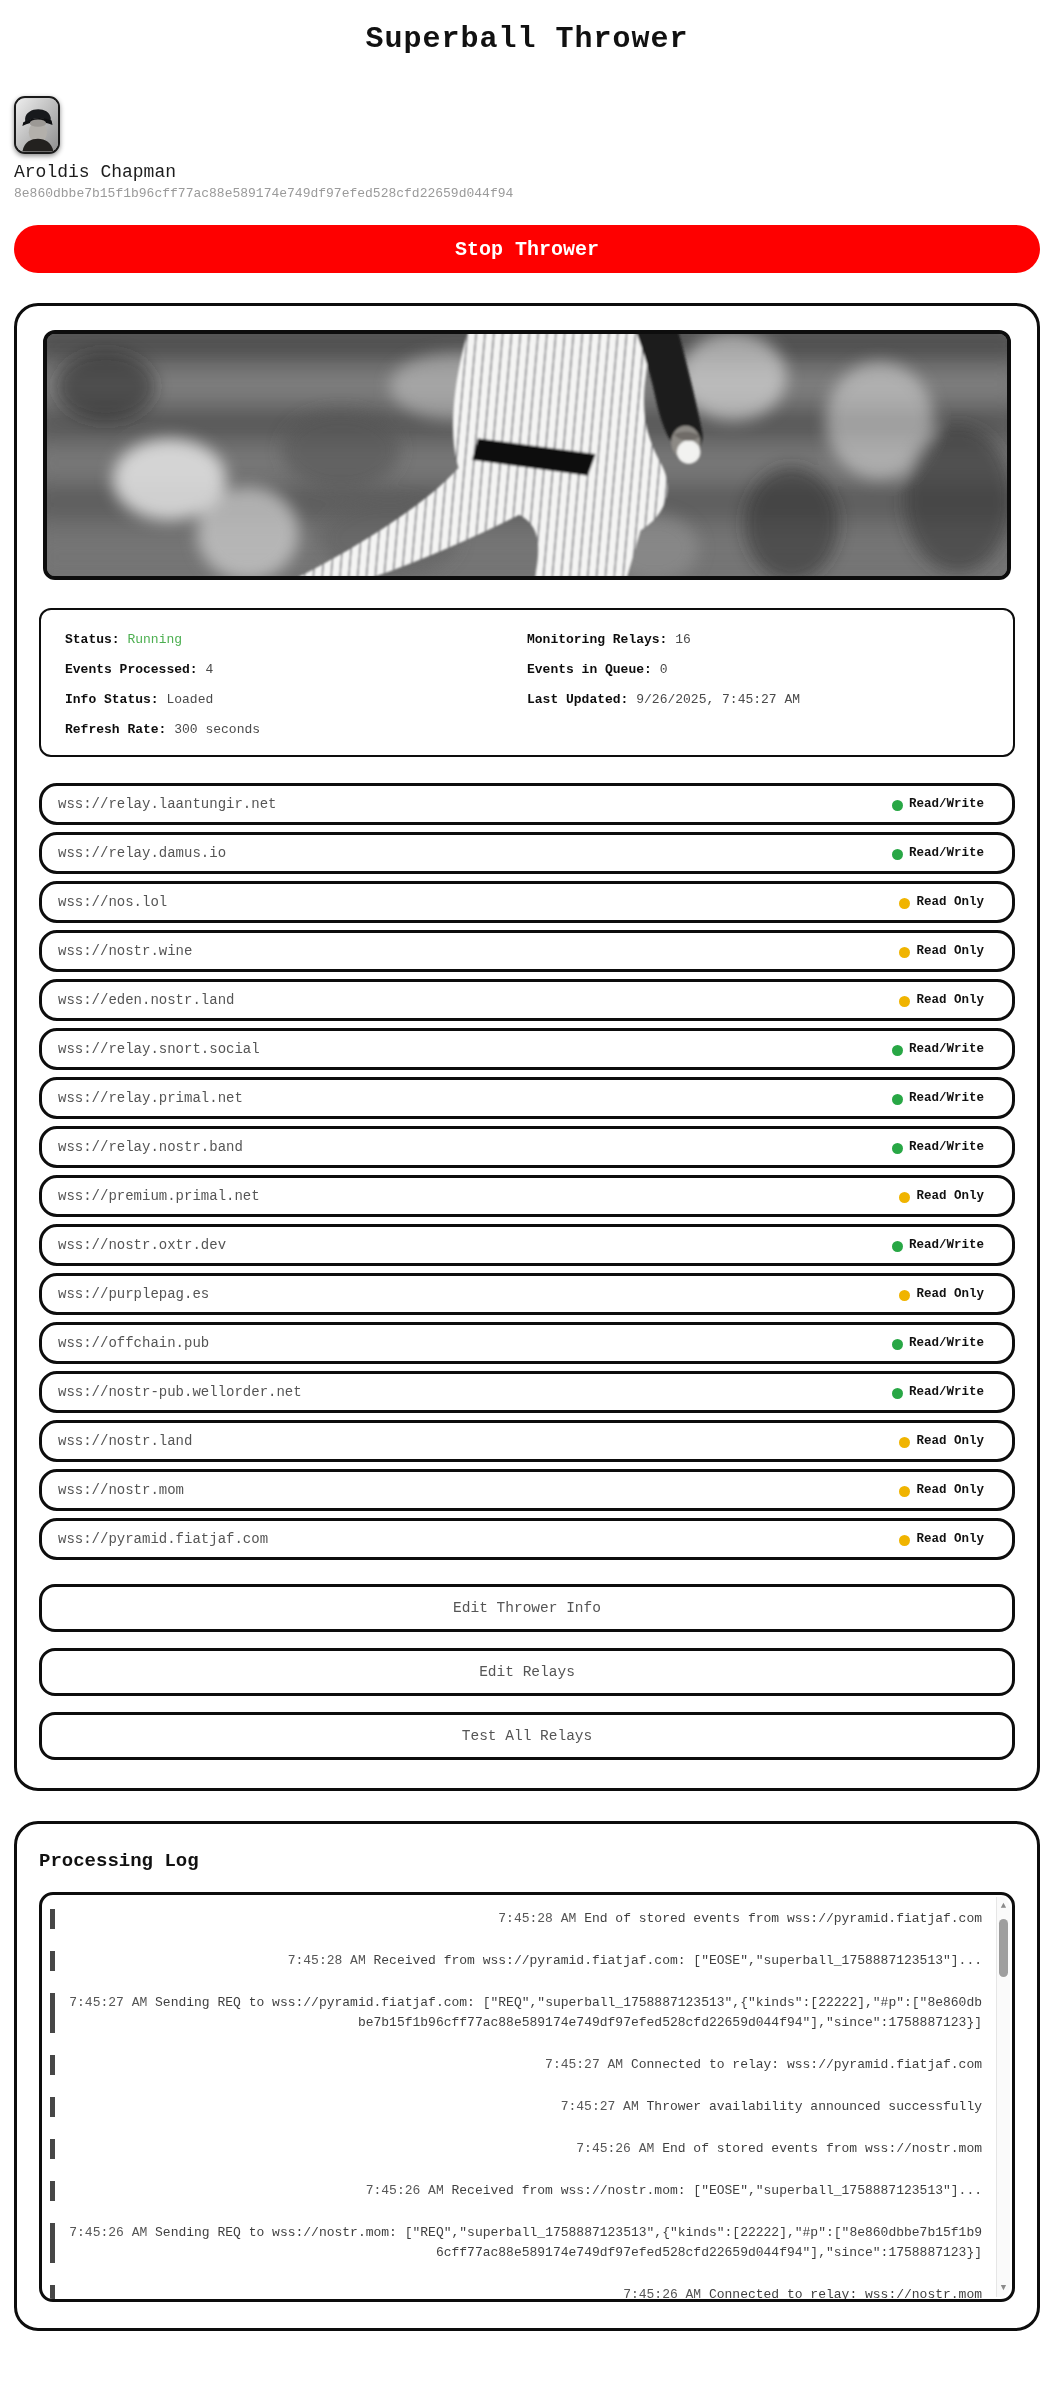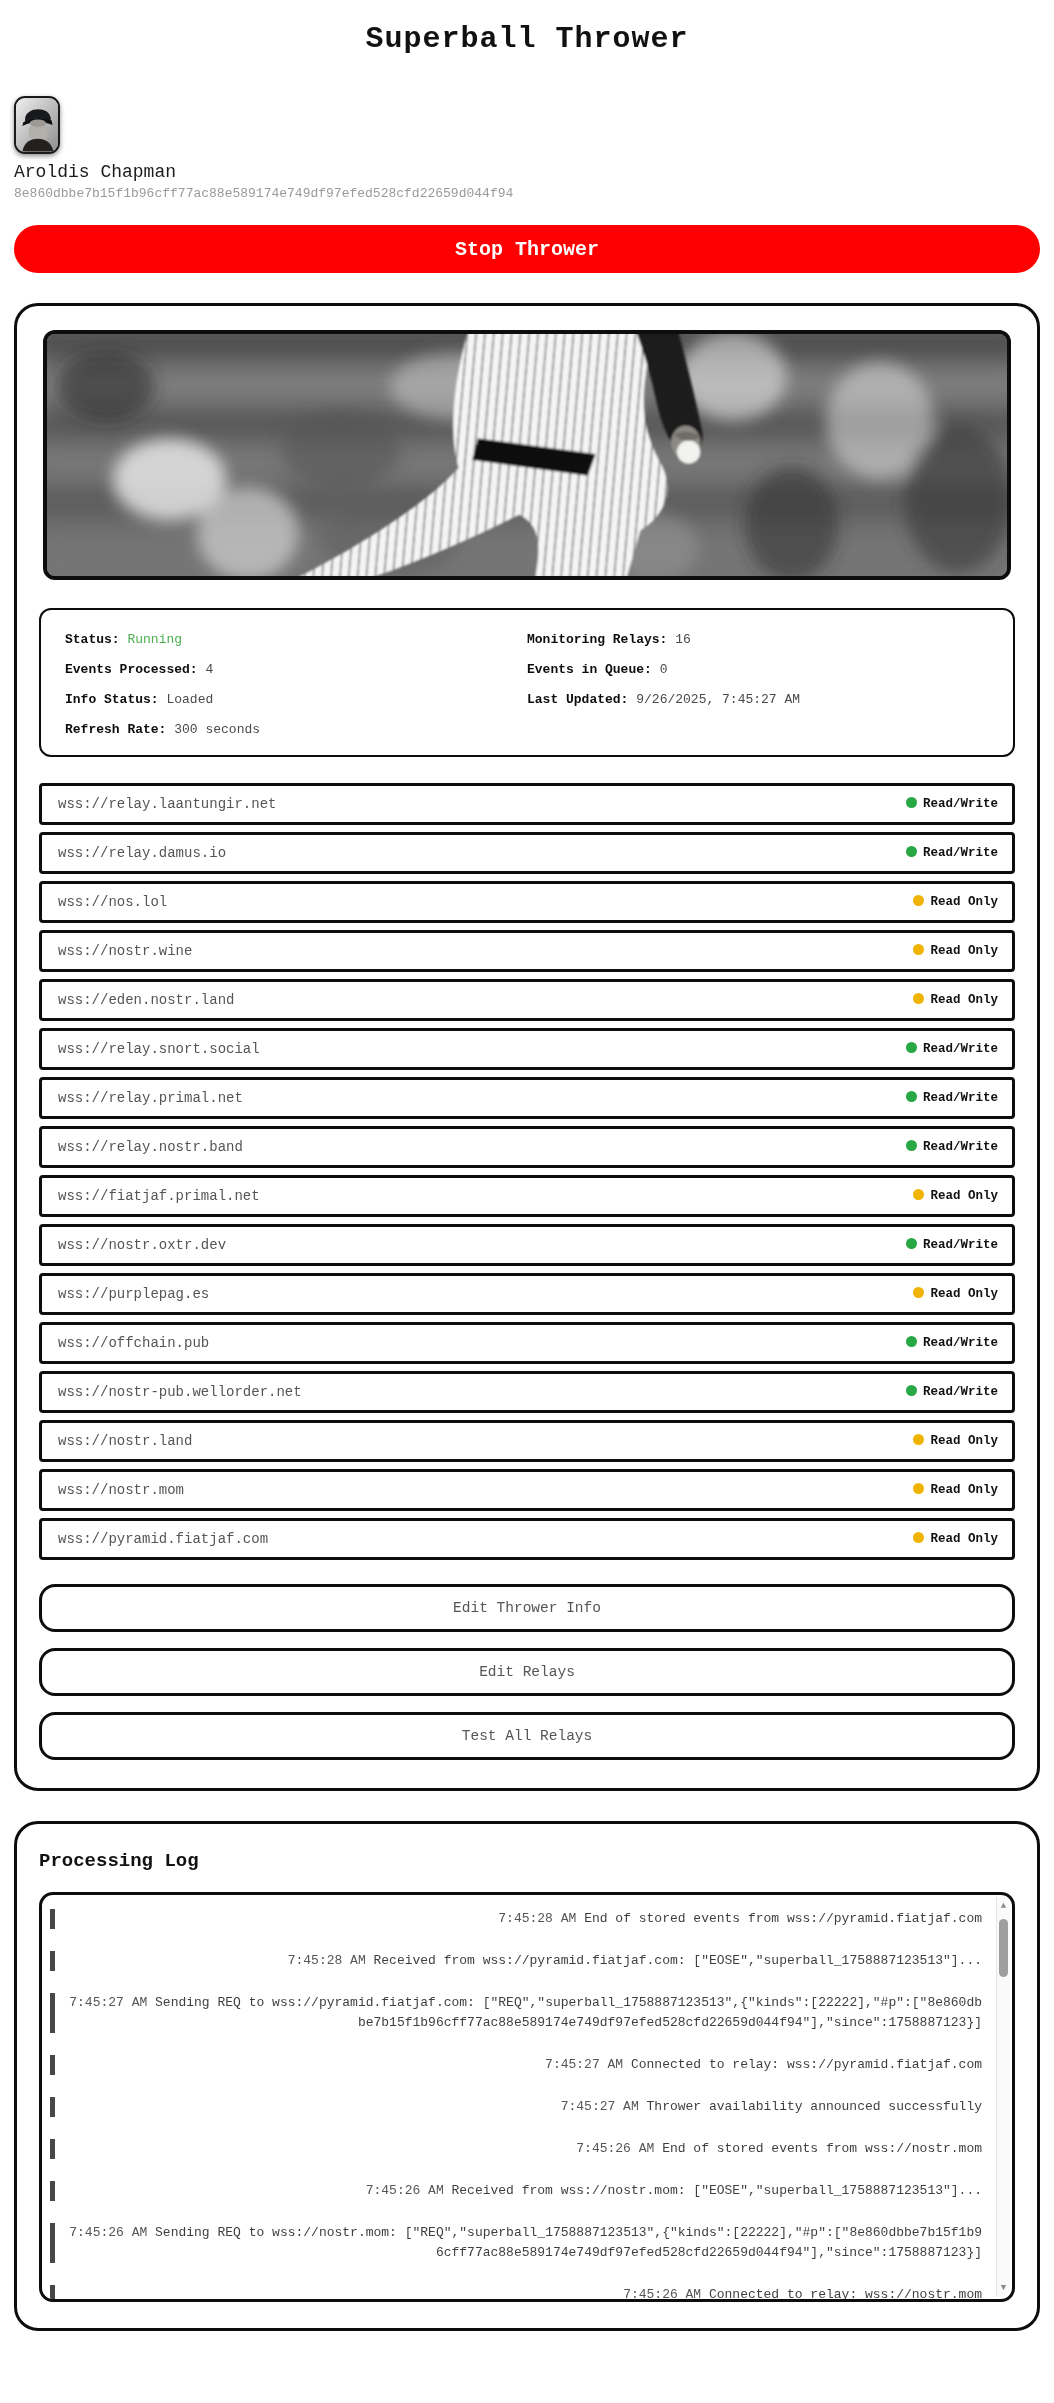--- a/index.html
+++ b/index.html
@@ -79,31 +79,31 @@
     row-gap: 15px;
     font-size: 13px;
   }
   .stat-label { font-weight: bold; color: #0d0d0d; }
   .stat-value { color: #4a4a4a; }
 
   
   .relay-list { margin: 26px 2px 0 2px; }
   .relay-row {
     border: 3px solid #0d0d0d;
-    border-radius: 4px;
+    border-radius: 18px;
     height: 42px;
     display: flex;
     align-items: center;
     justify-content: space-between;
-    padding: 0 14px 0 16px;
+    padding: 0 28px 0 16px;
     margin-bottom: 7px;
     background: #fff;
   }
   .relay-url { font-size: 14px; color: #555; }
-  .relay-status { display: flex; align-items: flex-start; gap: 6px; }
+  .relay-status { display: flex; align-items: flex-end; gap: 6px; }
   .relay-dot { width: 11px; height: 11px; border-radius: 50%; background:#28a745; }
   .relay-access { font-size: 12.5px; font-weight: 600; color: #111; }
 
   
   .actions { display: flex; gap: 16px; margin: 24px 2px 8px 2px; flex-direction: column; }
   .action-btn {
     border: 3px solid #0d0d0d;
     border-radius: 16px;
     background: #fff;
     color: #555;
@@ -367,21 +367,21 @@
 
   <div class="relay-row">
     <span class="relay-url">wss://relay.nostr.band</span>
     <span class="relay-status">
       <span class="relay-dot" style="background: rgb(40, 167, 69);"></span>
       <span class="relay-access">Read/Write</span>
     </span>
   </div>
 
   <div class="relay-row">
-    <span class="relay-url">wss://fiatjaf.primal.net</span>
+    <span class="relay-url">wss://premium.primal.net</span>
     <span class="relay-status">
       <span class="relay-dot" style="background: rgb(240, 180, 0);"></span>
       <span class="relay-access">Read Only</span>
     </span>
   </div>
 
   <div class="relay-row">
     <span class="relay-url">wss://nostr.oxtr.dev</span>
     <span class="relay-status">
       <span class="relay-dot" style="background: rgb(40, 167, 69);"></span>

